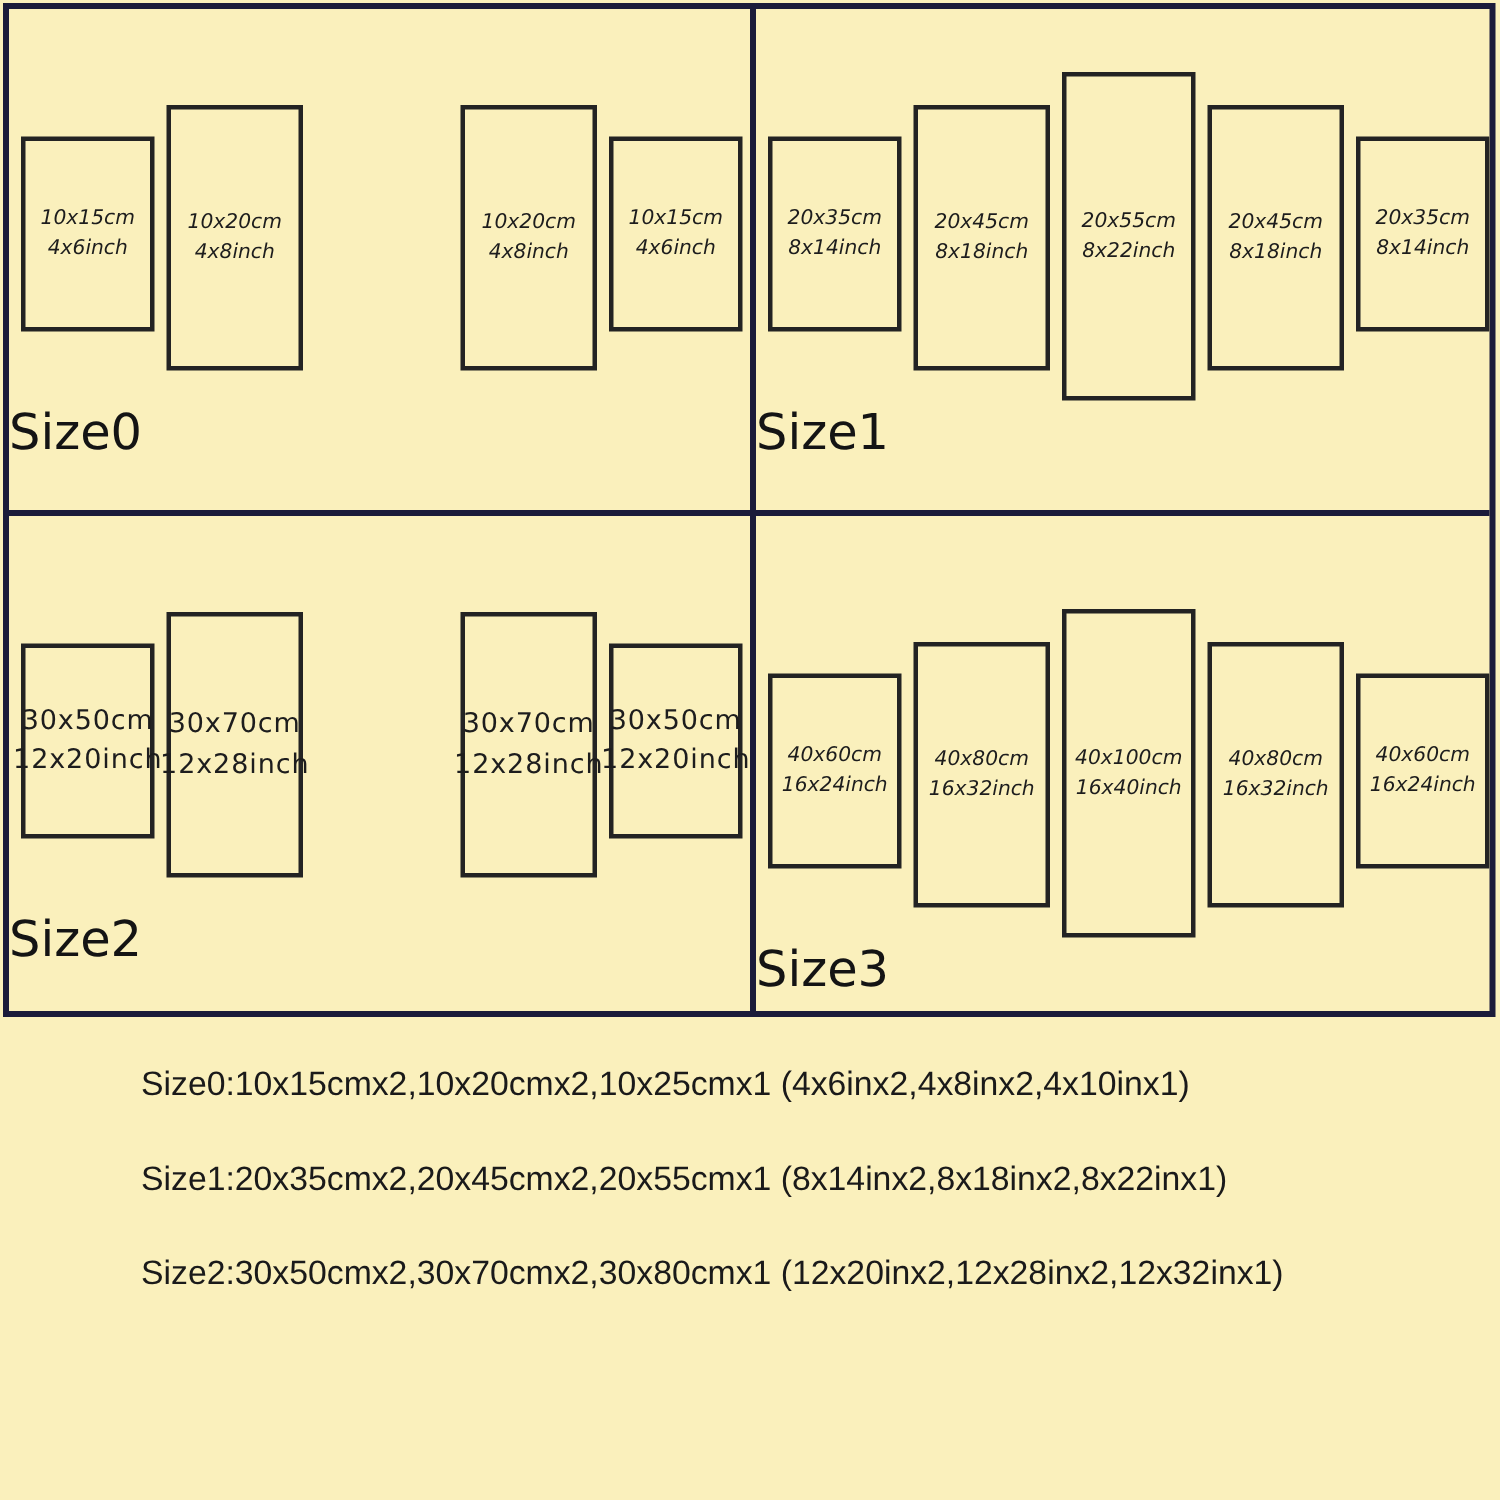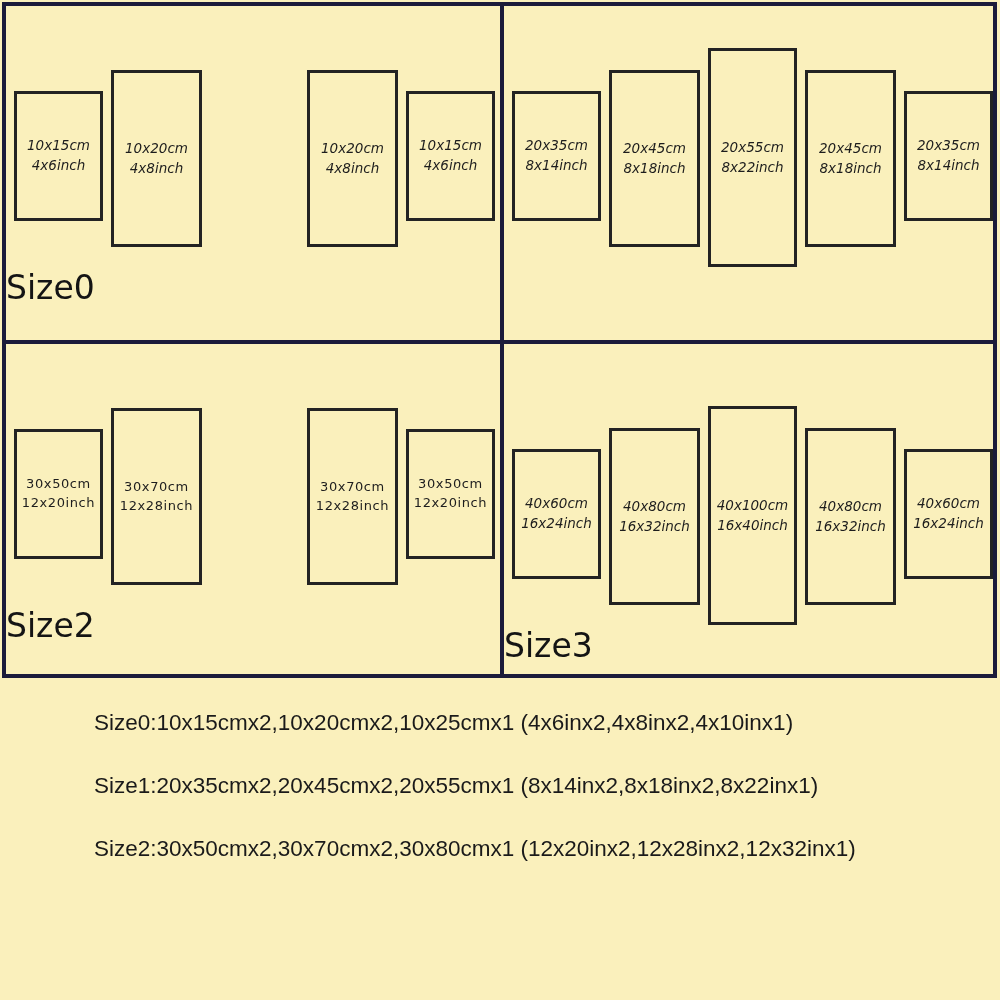--- a/index.html
+++ b/index.html
@@ -110,21 +110,21 @@
     font-family: "DejaVu Sans", sans-serif;
     font-style: italic;
     font-size: 13.5px;
   }
   .style-italic .panel .line { font-size: 13.5px; }
 
   
   .style-upright .panel .line {
     font-style: normal;
     font-family: "DejaVu Sans", sans-serif;
-    font-size: 13px;
+    font-size: 18px;
     letter-spacing: 0.6px;
   }
 
   
   .q-title {
     position: absolute;
     left: 0;
     top: 265px;
     width: 494px;
     font-family: "DejaVu Sans", sans-serif;
@@ -202,20 +202,21 @@
           </div>
           <div class="panel p3">
             <span class="line">20x45cm</span>
             <span class="line">8x18inch</span>
           </div>
           <div class="panel p4">
             <span class="line">20x35cm</span>
             <span class="line">8x14inch</span>
           </div>
         </div>
+        <div class="q-title">Size1</div>
       </div>
 
       <div class="quadrant q-bl style-upright">
         <div class="panels">
           <div class="panel p0">
             <span class="line">30x50cm</span>
             <span class="line">12x20inch</span>
           </div>
           <div class="panel p1">
             <span class="line">30x70cm</span>

